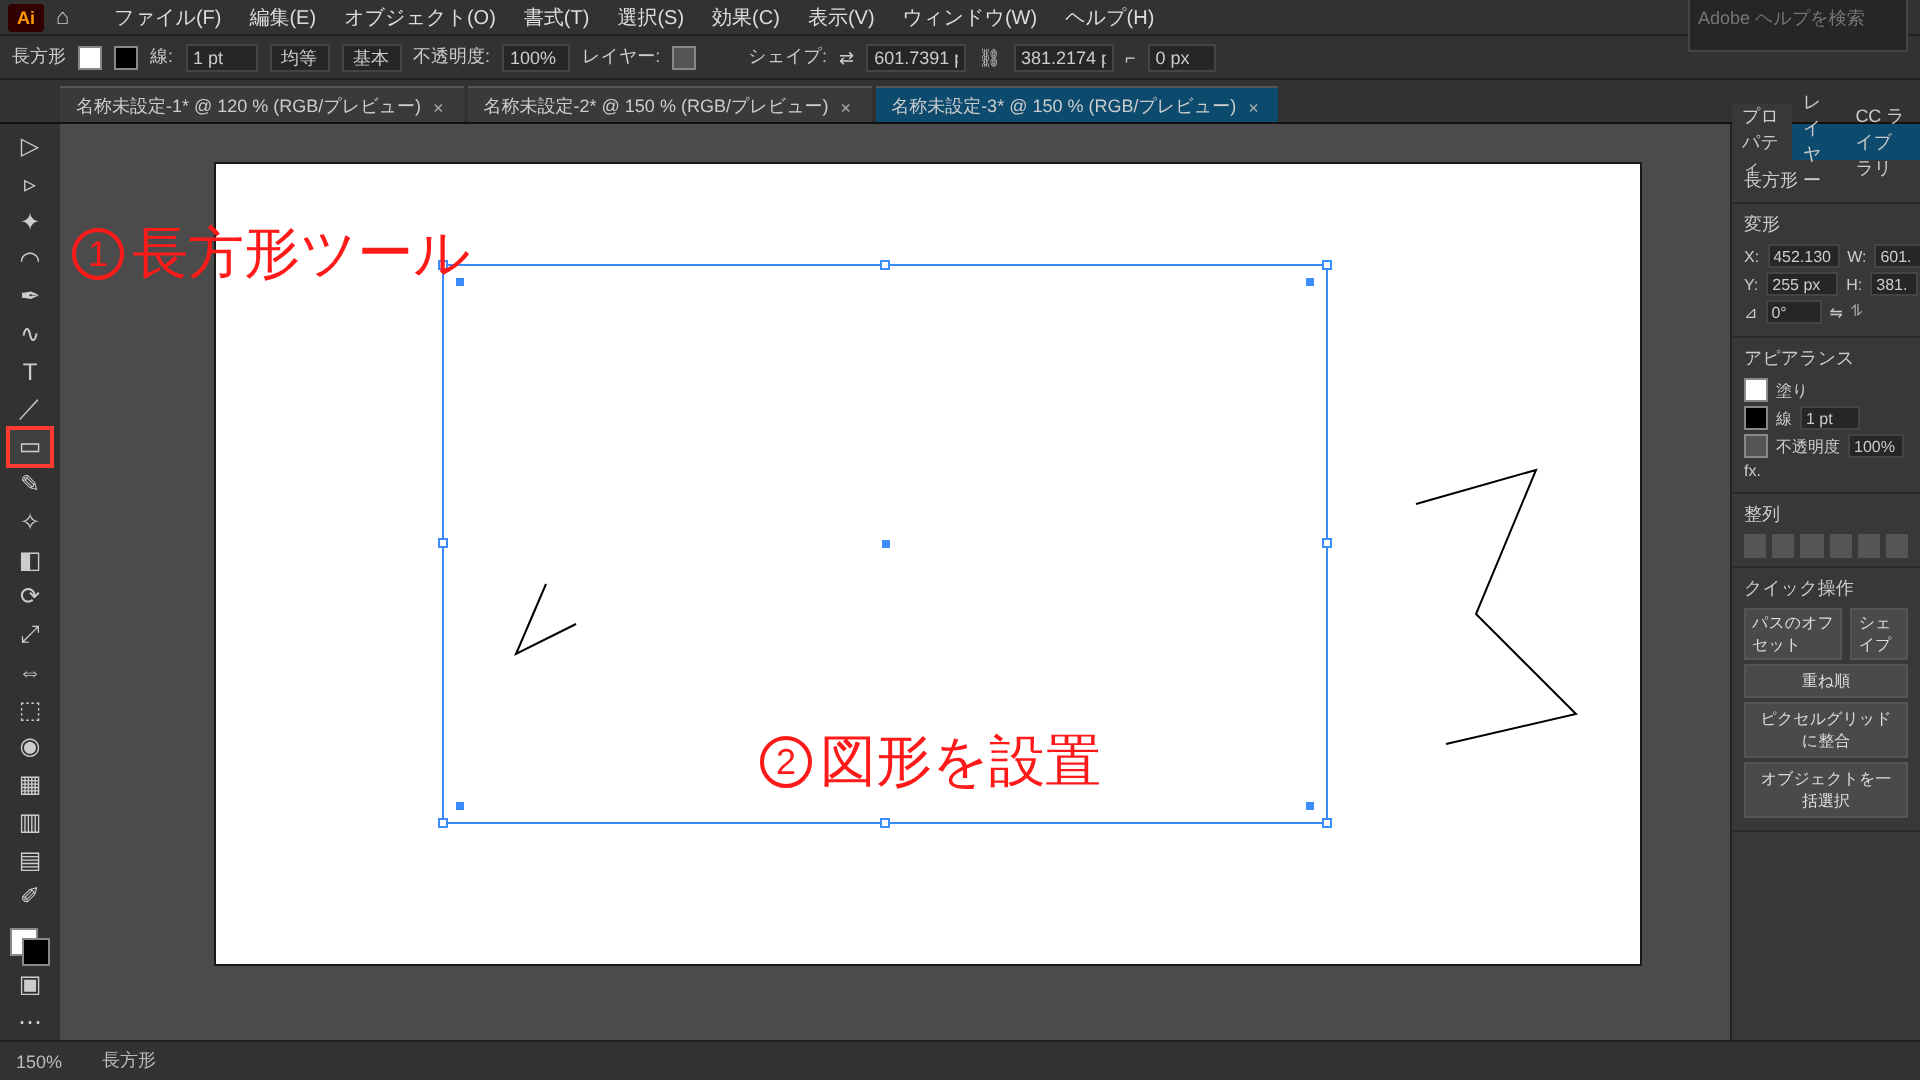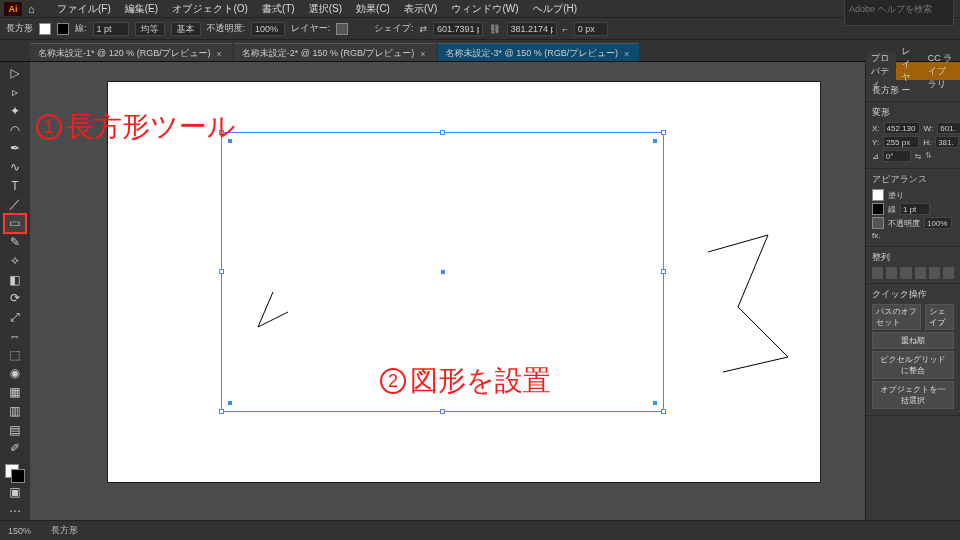--- a/index.html
+++ b/index.html
@@ -33,21 +33,21 @@
 
   .star { position: absolute; stroke: #000; fill: none; stroke-width: 1; }
   .selrect { position: absolute; border: 1px solid #3a8cff; }
   .handle { position: absolute; width: 5px; height: 5px; background: #fff; border: 1px solid #3a8cff; }
   .anchor { position: absolute; width: 4px; height: 4px; background: #3a8cff; }
 
   .annot { position: absolute; color: #ff1a1a; font-size: 28px; font-weight: 500; display: flex; align-items: center; gap: 4px; }
   .circ { display: inline-flex; width: 26px; height: 26px; border: 2px solid #ff1a1a; border-radius: 50%; align-items: center; justify-content: center; font-size: 18px; }
 
   .rpanel { width: 95px; background: #383838; font-size: 9px; color: #ccc; border-left: 1px solid #222; }
-  .rpanel .tabhdr { display: flex; background: #a16207; height: 18px; align-items: center; font-size: 9px; }
+  .rpanel .tabhdr { display: flex; background: #0c4a6e; height: 18px; align-items: center; font-size: 9px; }
   .rpanel .tabhdr span { padding: 0 5px; }
   .rpanel .tabhdr .act { background: #383838; }
   .sect { padding: 4px 6px; border-bottom: 1px solid #2a2a2a; }
   .secthdr { font-size: 9px; color: #ccc; margin-bottom: 3px; }
   .row { display: flex; gap: 4px; font-size: 8px; align-items: center; margin-bottom: 2px; }
   .minput { background: #262626; border: 1px solid #444; color: #ccc; width: 36px; height: 12px; font-size: 8px; padding: 0 2px; }
   .btn { background: #4a4a4a; border: 1px solid #555; color: #ddd; font-size: 8px; padding: 2px 4px; width: 100%; margin-bottom: 2px; text-align: center; }
   .smallbtn { background: #4a4a4a; border: 1px solid #555; color: #ddd; font-size: 8px; padding: 1px 3px; }
   .sw { width: 12px; height: 12px; border: 1px solid #888; }
   .alignrow { display: flex; gap: 3px; }

